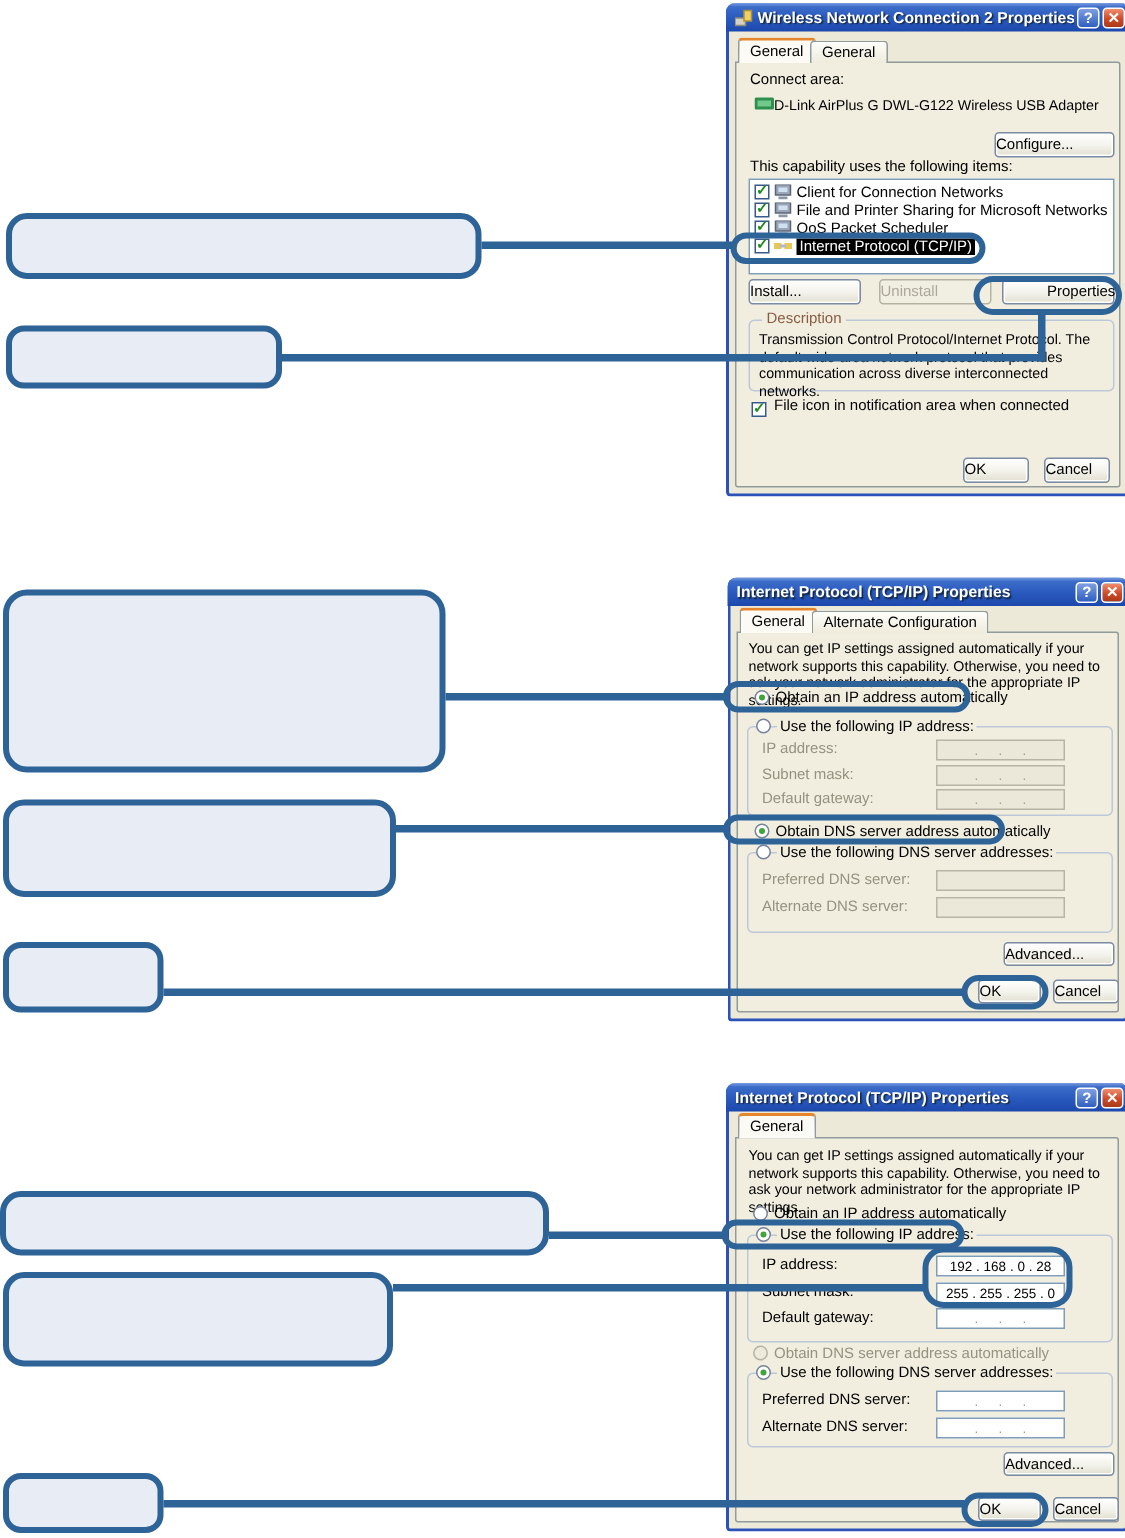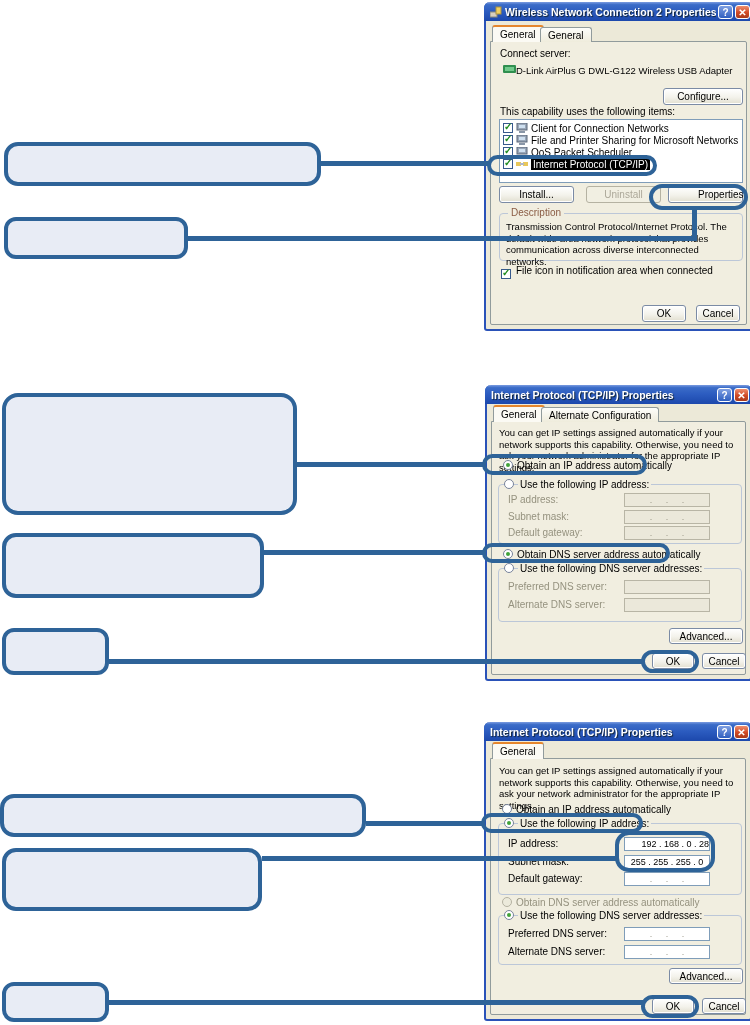--- a/index.html
+++ b/index.html
@@ -20,21 +20,21 @@
   .tb-help{background:linear-gradient(#7f9fe2,#2f5fc0);}
   .tb-close{background:linear-gradient(#ef8e6e,#d04a26 55%,#a93a1a);}
   .xp-tab{position:absolute;height:15px;padding:0 7px;font-size:10px;line-height:15px;
           background:linear-gradient(#fdfdfa,#efecdc);border:1px solid #919b9c;border-bottom:none;
           border-radius:3px 3px 0 0;box-sizing:border-box;z-index:3;color:#000;}
   .xp-tab.active{border-top:2px solid #e5862d;background:#fbfaf4;height:17px;}
   .xp-tabpage{position:absolute;background:#f1eee0;border:1px solid #919b9c;border-radius:0 2px 2px 2px;z-index:2;}
   .xp-label{position:absolute;font-size:10px;color:#000;white-space:nowrap;}
   .gray{color:#95927f;}
   .xp-btn{position:absolute;border:1px solid #7b8ba5;border-radius:3px;font-size:10px;color:#000;
-          text-align:center;background:linear-gradient(#ffffff,#f3f2eb 55%,#e2dfd0);
+          text-align:left;background:linear-gradient(#ffffff,#f3f2eb 55%,#e2dfd0);
           box-shadow:inset 0 0 0 1px #fff;line-height:15px;box-sizing:border-box;z-index:4;}
   .xp-btn.disabled{color:#aca899;box-shadow:none;background:#f1efe2;border-color:#b5b2a2;}
   .groupbox{position:absolute;border:1px solid #bcc7d8;border-radius:4px;box-sizing:border-box;z-index:3;}
   .gb-caption{position:absolute;top:-7px;left:8px;background:#f1eee0;padding:0 3px;font-size:10px;
               color:#8a5c44;white-space:nowrap;}
   .listbox{position:absolute;background:#fff;border:1px solid #7f9db9;box-sizing:border-box;z-index:3;
            padding:2px 1px;}
   .list-row{display:flex;align-items:center;height:12px;font-size:10px;white-space:nowrap;padding-left:2px;}
   .list-row.selected .row-label{background:#000000;color:#fff;padding:0 2px;text-align:right;}
   .row-label{margin-left:3px;}
@@ -73,21 +73,21 @@
           </svg>
       </span>
       <span class="xp-title-text">Wireless Network Connection 2 Properties</span>
       <span class="tb-btn tb-help">?</span>
       <span class="tb-btn tb-close">✕</span>
     </div>
     <div class="xp-tab active" style="left:6px;top:23px;">General</div>
     <div class="xp-tab" style="left:54px;top:25px;">General</div>
     <div class="xp-tabpage" style="left:4px;top:39px;right:4px;bottom:4px;"></div>
 
-    <span class="xp-label" style="left:14px;top:46px;z-index:3;">Connect server:</span>
+    <span class="xp-label" style="left:14px;top:46px;z-index:3;">Connect area:</span>
     <span class="li-icon abs" style="left:14px;top:62px;z-index:3;">
       <svg width="13" height="10">
           <rect width="13" height="8" y="1" fill="#2f8f4f" rx="1"></rect>
           <rect x="2" y="3" width="9" height="4" fill="#71c98b"></rect>
         </svg>
     </span>
     <span class="xp-label" style="left:30px;top:63px;z-index:3;font-size:9.5px;">D-Link AirPlus G DWL-G122 Wireless USB Adapter</span>
     <div class="xp-btn" style="left:177px;top:86px;width:80px;height:17px;">Configure...</div>
 
     <span class="xp-label" style="left:14px;top:104px;z-index:3;">This capability uses the following items:</span>
@@ -214,21 +214,21 @@
 
     <div class="info" style="left:13px;top:43px;width:238px;">You can get IP settings assigned automatically if your network supports this capability. Otherwise, you need to ask your network administrator for the appropriate IP settings.</div>
 
     <span class="radio" style="left:16px;top:82px;"></span>
     <span class="xp-label" style="left:30px;top:82px;z-index:3;">Obtain an IP address automatically</span>
 
     <div class="groupbox" style="left:12px;top:101px;width:244px;height:72px;"></div>
     <span class="radio checked" style="left:18px;top:96px;"></span>
     <span class="xp-label" style="left:32px;top:96px;z-index:3;background:#f1eee0;padding:0 2px;">Use the following IP address:</span>
     <span class="xp-label" style="left:22px;top:116px;z-index:3;">IP address:</span>
-    <div class="field" style="left:138px;top:115px;width:86px;text-align:right;">192 . 168 . 0 . 28</div>
+    <div class="field" style="left:138px;top:115px;width:86px;">192 . 168 . 0 . 28</div>
     <span class="xp-label" style="left:22px;top:134px;z-index:3;">Subnet mask:</span>
     <div class="field" style="left:138px;top:133px;width:86px;">255 . 255 . 255 . 0</div>
     <span class="xp-label" style="left:22px;top:151px;z-index:3;">Default gateway:</span>
     <div class="field" style="left:138px;top:150px;width:86px;"><span class="dots">.   .   .</span></div>
 
     <span class="radio disabled" style="left:16px;top:175px;"></span>
     <span class="xp-label gray" style="left:30px;top:175px;z-index:3;">Obtain DNS server address automatically</span>
 
     <div class="groupbox" style="left:12px;top:193px;width:244px;height:50px;"></div>
     <span class="radio checked" style="left:18px;top:188px;"></span>

